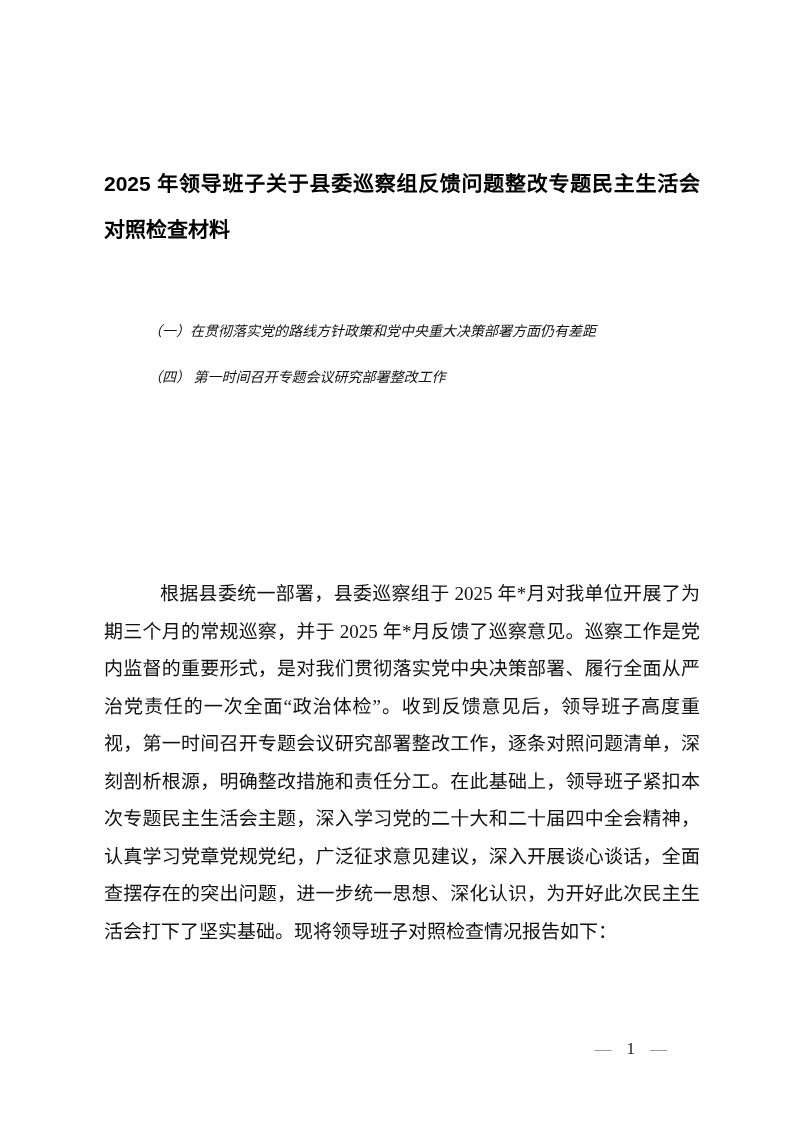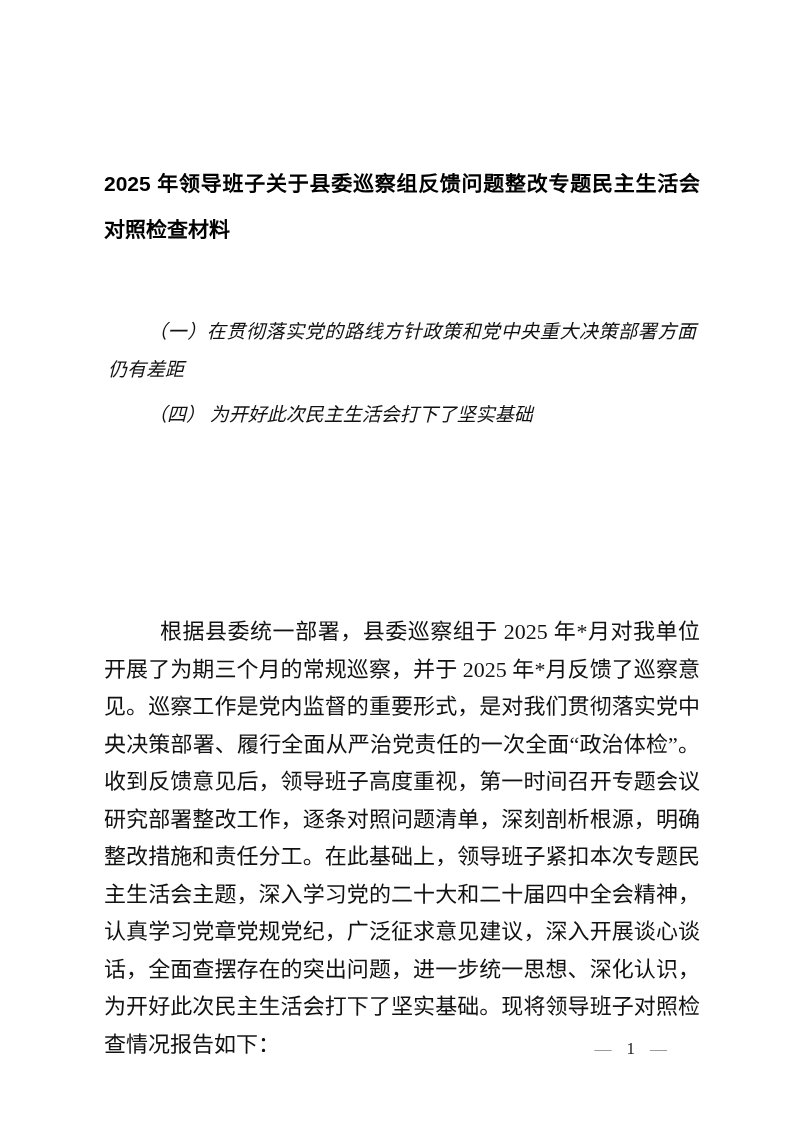--- a/index.html
+++ b/index.html
@@ -34,34 +34,34 @@
   }
   .outline {
     position: absolute;
     top: 301px;
     left: 96px;
     width: 604px;
   }
   .outline-item {
     font-family: "Liberation Serif", serif;
     font-style: italic;
-    font-size: 19px;
+    font-size: 14px;
     line-height: 37.5px;
     text-indent: 40px;
     text-align: justify;
     text-justify: inter-ideograph;
     color: #111111;
   }
   .body-para {
     position: absolute;
-    top: 605px;
+    top: 567px;
     left: 96px;
     width: 604px;
     font-family: "Liberation Serif", serif;
-    font-size: 22px;
+    font-size: 19px;
     line-height: 37.5px;
     text-indent: 56px;
     text-align: justify;
     text-justify: inter-ideograph;
     color: #111111;
   }
   .footer {
     position: absolute;
     top: 1031px;
     right: 122px;
@@ -75,21 +75,21 @@
 </style>
 </head>
 <body>
 
 <div class="page">
 
   <h1 class="doc-title">2025 年领导班子关于县委巡察组反馈问题整改专题民主生活会对照检查材料</h1>
 
   <div class="outline">
     <p class="outline-item">（一）在贯彻落实党的路线方针政策和党中央重大决策部署方面仍有差距</p>
-    <p class="outline-item">（四） 为开好此次民主生活会打下了坚实基础</p>
+    <p class="outline-item">（四） 第一时间召开专题会议研究部署整改工作</p>
   </div>
 
   <p class="body-para">根据县委统一部署，县委巡察组于 2025 年*月对我单位开展了为期三个月的常规巡察，并于 2025 年*月反馈了巡察意见。巡察工作是党内监督的重要形式，是对我们贯彻落实党中央决策部署、履行全面从严治党责任的一次全面“政治体检”。收到反馈意见后，领导班子高度重视，第一时间召开专题会议研究部署整改工作，逐条对照问题清单，深刻剖析根源，明确整改措施和责任分工。在此基础上，领导班子紧扣本次专题民主生活会主题，深入学习党的二十大和二十届四中全会精神，认真学习党章党规党纪，广泛征求意见建议，深入开展谈心谈话，全面查摆存在的突出问题，进一步统一思想、深化认识，为开好此次民主生活会打下了坚实基础。现将领导班子对照检查情况报告如下：</p>
 
   <div class="footer">
     <span class="dash">—</span><span class="num">1</span><span class="dash">—</span>
   </div>
 
 </div>
 

